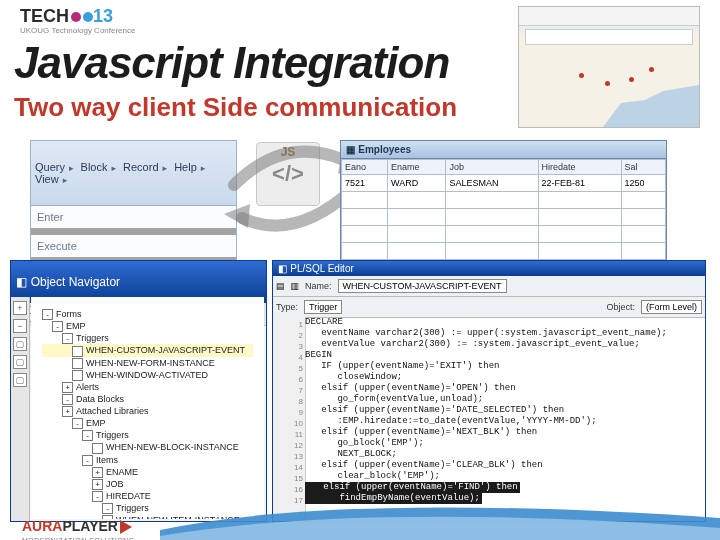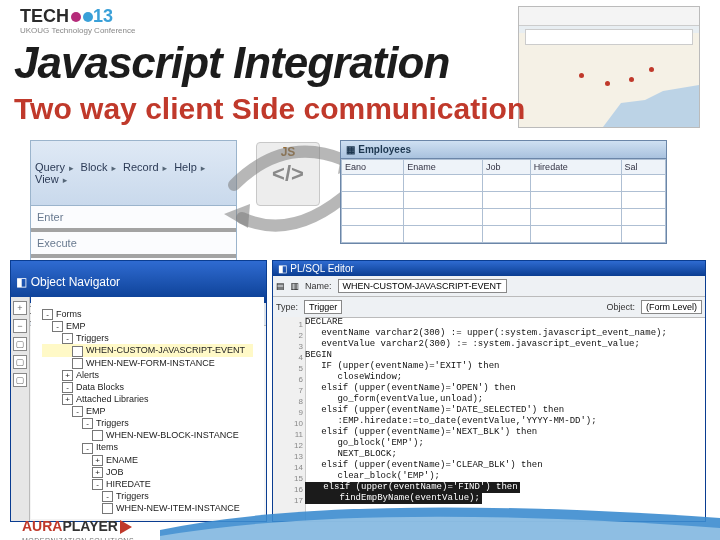--- a/index.html
+++ b/index.html
@@ -7,26 +7,26 @@
   .logo-tech .d1{display:inline-block;width:10px;height:10px;border-radius:50%;background:#b52b7a;margin-left:2px}
   .logo-tech .d2{display:inline-block;width:10px;height:10px;border-radius:50%;background:#3aa0d8;margin-left:2px}
   .logo-tech .n{color:#3aa0d8}
   .logo-sub{position:absolute;top:26px;left:20px;font-size:8px;color:#888}
   .map-thumb{position:absolute;top:6px;right:20px;width:180px;height:120px;border:1px solid #bbb;background:linear-gradient(180deg,#e8eef2 0 22%,#f5f1e6 22% 100%)}
   .map-thumb .bar{position:absolute;top:0;left:0;right:0;height:18px;background:#f4f4f4;border-bottom:1px solid #ccc}
   .map-thumb .searchslot{position:absolute;top:22px;left:6px;right:6px;height:14px;background:#fff;border:1px solid #ccc}
   .map-thumb .coast{position:absolute;right:0;bottom:0;width:120px;height:60px;background:#bcd3e6;clip-path:polygon(20% 100%,35% 60%,55% 55%,70% 40%,100% 30%,100% 100%)}
   .map-thumb .pin{position:absolute;width:5px;height:5px;border-radius:50%;background:#c0392b}
   h1.title{position:absolute;top:38px;left:14px;font-style:italic;font-weight:bold;font-size:44px;color:#1c1c1c;margin:0;letter-spacing:-1px}
-  .subtitle{position:absolute;top:92px;left:14px;font-size:30px;color:#c0392b;font-weight:bold}
+  .subtitle{position:absolute;top:92px;left:14px;font-size:26px;color:#c0392b;font-weight:bold}
   .forms-panel{position:absolute;top:140px;left:30px;width:205px;border:1px solid #9bb4cc;font-size:11px;background:#f3f6fb}
   .forms-panel .menubar{background:linear-gradient(#dfe9f5,#c9d9ec);border-bottom:1px solid #9bb4cc;padding:20px 4px;color:#2b3a55}
   .forms-panel .menubar span{margin-right:4px}
   .forms-panel .menubar .caret{font-size:9px;color:#567}
-  .forms-panel .row{padding:5px 6px;border-bottom:4px solid #a3a3a3;color:#697a90;background:#fbfcfe}
+  .forms-panel .row{padding:5px 6px;border-bottom:7px solid #a3a3a3;color:#697a90;background:#fbfcfe}
   .forms-panel .search-row{display:flex;align-items:flex-end;gap:4px}
   .forms-panel .search-row input{flex:1;height:16px;border:1px solid #888;font-size:10px;padding:0 3px}
   .forms-panel .go{width:18px;height:18px;background:#e6e6e6;border:1px solid #888;display:inline-flex;align-items:center;justify-content:center;font-size:9px}
   .js-badge{position:absolute;top:142px;left:256px;width:62px;height:62px;background:#ededed;border:1px solid #c8c8c8;border-radius:4px;display:flex;flex-direction:column;align-items:center;justify-content:center;color:#8a8a8a}
   .js-badge .cap{position:absolute;top:2px;font-size:12px;color:#9a6a2a;font-weight:bold}
   .js-badge .tag{font-size:22px;font-weight:bold}
   .arrow{position:absolute;pointer-events:none}
   .arc{stroke:#7b7b7b;stroke-width:12;fill:none;stroke-linecap:round;opacity:.55}
   .emp-window{position:absolute;top:140px;left:340px;width:325px;border:1px solid #6b86a8;background:#e8eef6;font-size:10px}
   .emp-window .titlebar{background:linear-gradient(#cfe0f2,#a9c2de);padding:3px 5px;color:#1d3750;font-weight:bold;border-bottom:1px solid #6b86a8}
@@ -122,20 +122,27 @@
         <tr id="emp-head">
           <th>Eano</th>
           <th>Ename</th>
           <th>Job</th>
           <th>Hiredate</th>
           <th>Sal</th>
         </tr>
       </thead>
     <tbody id="emp-body">
         <tr>
+          <td>7521</td>
+          <td>WARD</td>
+          <td>SALESMAN</td>
+          <td>22-FEB-81</td>
+          <td>1250</td>
+        </tr>
+        <tr>
           <td></td>
           <td></td>
           <td></td>
           <td></td>
           <td></td>
         </tr>
         <tr>
           <td></td>
           <td></td>
           <td></td>
@@ -172,20 +179,21 @@
     <div>▢</div>
     <div>▢</div>
     <div>▢</div>
   </div>
   <div class="tree" id="tree">
       <div class="n i0"><span class="ico">-</span><span>Forms</span></div>
       <div class="n i1"><span class="ico">-</span><span>EMP</span></div>
       <div class="n i2"><span class="ico">-</span><span>Triggers</span></div>
       <div class="n i3 hl"><span class="ico"></span><span>WHEN-CUSTOM-JAVASCRIPT-EVENT</span></div>
       <div class="n i3"><span class="ico"></span><span>WHEN-NEW-FORM-INSTANCE</span></div>
+      <div class="n i3"><span class="ico"></span><span>WHEN-WINDOW-ACTIVATED</span></div>
       <div class="n i2"><span class="ico">+</span><span>Alerts</span></div>
       <div class="n i2"><span class="ico">-</span><span>Data Blocks</span></div>
       <div class="n i2"><span class="ico">+</span><span>Attached Libraries</span></div>
       <div class="n i3"><span class="ico">-</span><span>EMP</span></div>
       <div class="n i4"><span class="ico">-</span><span>Triggers</span></div>
       <div class="n i5"><span class="ico"></span><span>WHEN-NEW-BLOCK-INSTANCE</span></div>
       <div class="n i4"><span class="ico">-</span><span>Items</span></div>
       <div class="n i5"><span class="ico">+</span><span>ENAME</span></div>
       <div class="n i5"><span class="ico">+</span><span>JOB</span></div>
       <div class="n i5"><span class="ico">-</span><span>HIREDATE</span></div>

